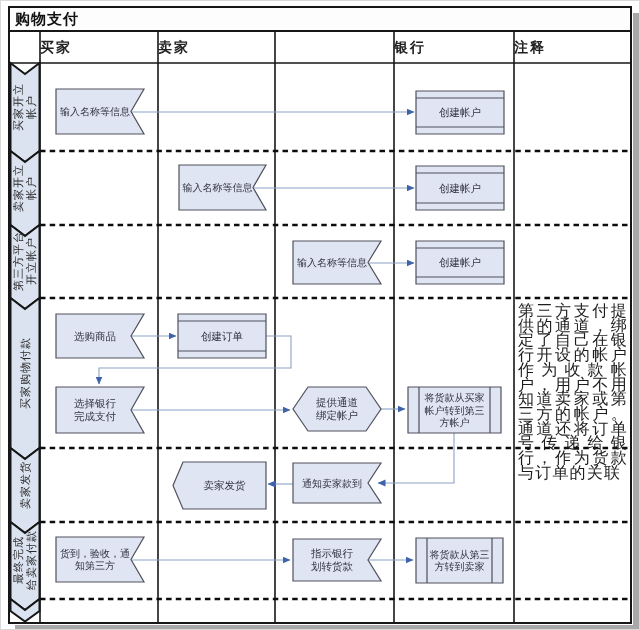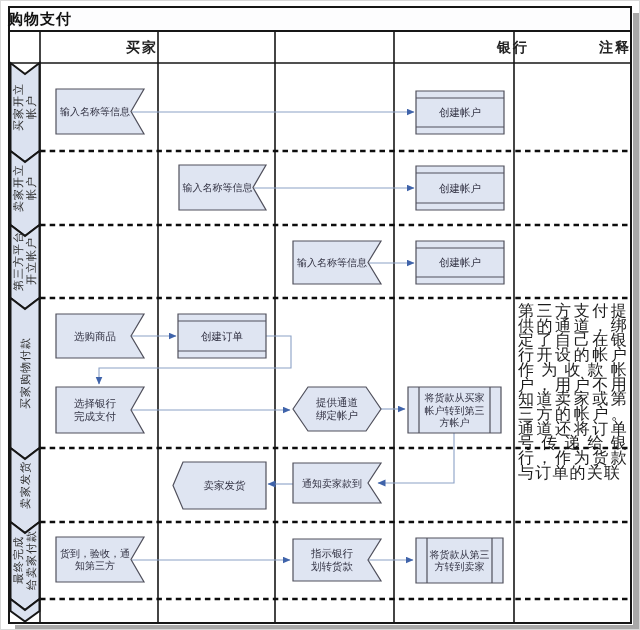--- a/index.html
+++ b/index.html
@@ -1,21 +1,21 @@
 <!DOCTYPE html>
 <html><head>
 <meta charset="utf-8">
 <style>
   html,body{margin:0;padding:0;background:#ffffff;}
   body{font-family:"Liberation Serif","DejaVu Serif",serif;}
   .canvas{position:relative;width:640px;height:630px;background:#fff;overflow:hidden;
           border:1px solid #d8d8d8;box-sizing:border-box;}
   .abs{position:absolute;}
-  .title{left:7px;top:9px;font-size:15px;font-weight:bold;color:#111;letter-spacing:1px;}
-  .colhead{top:31px;height:31px;line-height:31px;text-align:right;font-size:14px;
+  .title{left:14px;top:9px;font-size:15px;font-weight:bold;color:#111;letter-spacing:1px;}
+  .colhead{top:31px;height:31px;line-height:31px;text-align:left;font-size:14px;
            color:#222;font-weight:600;letter-spacing:2px;}
   .lane-label{font-size:11px;color:#2b2b2b;text-align:center;white-space:pre-line;
               line-height:13px;letter-spacing:1px;
               transform:translate(-50%,-50%) rotate(-90deg);}
   .note{left:517px;top:303px;width:110px;font-size:16px;line-height:14.7px;
         color:#1c1c1c;letter-spacing:1.2px;text-align:justify;}
   svg{position:absolute;left:0;top:0;}
   svg text{font-family:"Liberation Serif","DejaVu Serif",serif;}
 </style>
 </head>
@@ -138,20 +138,21 @@
         <g transform="translate(415,537)">
           <path d="M0 0 H87 V45 H0 Z M11 0 V45 M76 0 V45" fill="#dfe5f2" stroke="#50505c" stroke-width="1.2"></path>
           <text text-anchor="middle" font-size="10" fill="#333344"><tspan x="43.5" y="19.75">将货款从第三</tspan><tspan x="43.5" y="32.25">方转到卖家</tspan></text>
         </g>
       </g>
   </svg>
 
   <div class="abs title">购物支付</div>
 
   <div class="abs colhead" style="left:39px;width:118px;">买家</div>
+  <div class="abs colhead" style="left:157px;width:117px;">卖家</div>
   <div class="abs colhead" style="left:393px;width:135px;border-radius:8px;">银行</div>
   <div class="abs colhead" style="left:513px;width:117px;">注释</div>
 
   <div class="abs lane-label" style="left:24px;top:106px;">买家开立
 帐户</div>
   <div class="abs lane-label" style="left:24px;top:187px;">卖家开立
 帐户</div>
   <div class="abs lane-label" style="left:24px;top:260px;">第三方平台
 开立帐户</div>
   <div class="abs lane-label" style="left:24px;top:372px;">买家购物付款</div>

